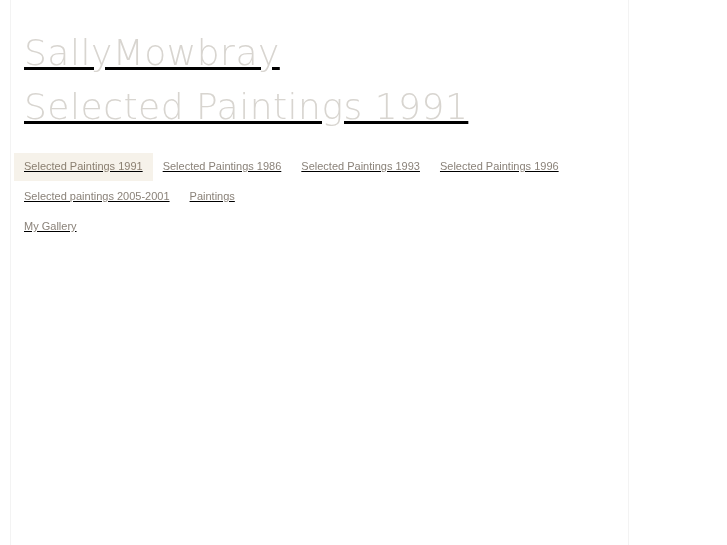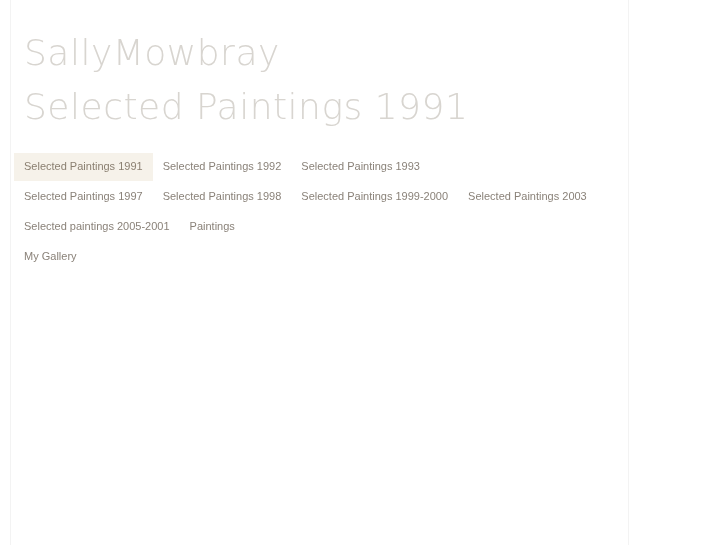--- a/index.html
+++ b/index.html
@@ -12,20 +12,21 @@
     height: 545px;
     font-family: "Liberation Sans", sans-serif;
     overflow: hidden;
   }
   .page {
     position: relative;
     width: 639px;
     height: 545px;
     background: #ffffff;
     box-sizing: border-box;
+    text-decoration: underline;
   }
   
   .page::before {
     content: "";
     position: absolute;
     left: 0; top: 0; bottom: 0;
     width: 10px;
     background: #ffffff;
     border-right: 1px solid #f3f3f3;
     pointer-events: none;
@@ -103,30 +104,25 @@
 
   <div class="header">
     <h1 class="site-title">SallyMowbray</h1>
     <h2 class="page-heading">Selected Paintings 1991</h2>
   </div>
 
   <div class="nav">
 
     <div class="nav-row nav-line">
       <a class="nav-item selected" href="#">Selected Paintings 1991</a>
-      <a class="nav-item" href="#">Selected Paintings 1992</a>
+      <a class="nav-item" href="#">Selected Paintings 1986</a>
       <a class="nav-item" href="#">Selected Paintings 1993</a>
+      <a class="nav-item" href="#">Selected Paintings 1996</a>
     </div>
 
-    <div class="nav-row nav-line">
-      <a class="nav-item" href="#">Selected Paintings 1997</a>
-      <a class="nav-item" href="#">Selected Paintings 1998</a>
-      <a class="nav-item" href="#">Selected Paintings 1999-2000</a>
-      <a class="nav-item" href="#">Selected Paintings 2003</a>
-    </div>
 
     <div class="nav-row nav-line">
       <a class="nav-item" href="#">Selected paintings 2005-2001</a>
       <a class="nav-item" href="#">Paintings</a>
     </div>
 
     <div class="nav-row nav-line-gap">
       <a class="nav-item" href="#">My Gallery</a>
     </div>
 

